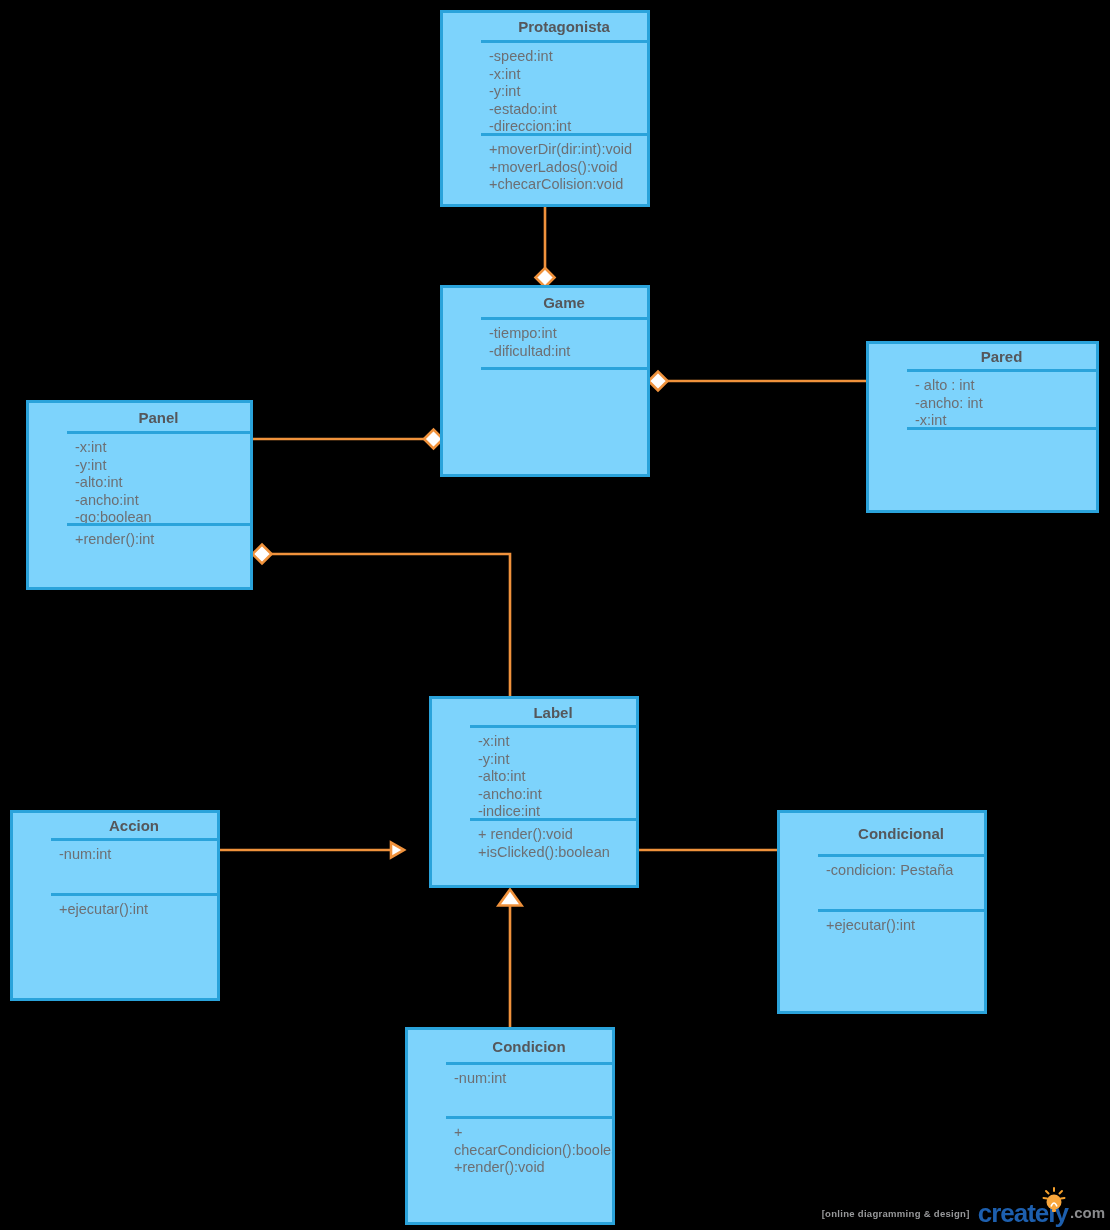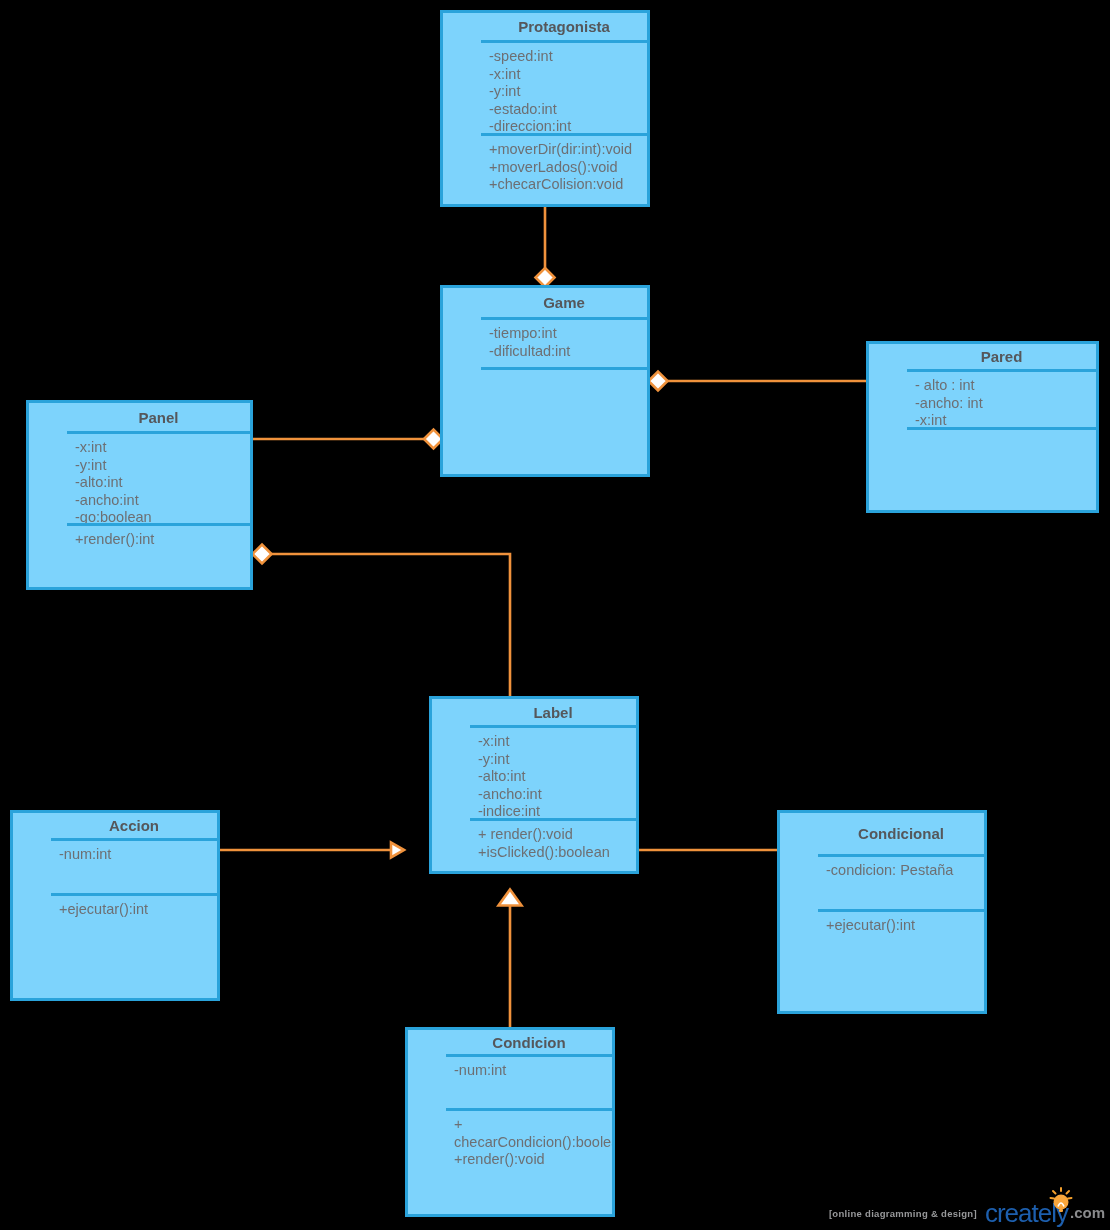--- a/index.html
+++ b/index.html
@@ -40,21 +40,21 @@
   #watermark{
     position:absolute;right:5px;bottom:6px;
     display:flex;align-items:flex-end;
   }
   .wm-tagline{
     font-size:9.5px;font-weight:bold;color:#98999b;
     letter-spacing:.3px;padding-bottom:5px;margin-right:8px;
   }
   .wm-brand{
     position:relative;
-    font-size:26px;font-weight:normal;color:#1d5fae;
+    font-size:26px;font-weight:bold;color:#1d5fae;
     line-height:22px;letter-spacing:-1px;margin-top:23px;
   }
   .wm-bulb{position:absolute;left:64px;top:-15px;}
   .wm-domain{
     font-size:15px;font-weight:bold;color:#8a8b8d;
     padding-bottom:3px;margin-left:2px;
   }
 </style>
 </head>
 <body>
@@ -141,21 +141,21 @@
 
   <div class="uml-class" style="left:405px;top:696px;width:210px;margin-left:24px;">
     <div class="uml-header" style="height:26px;">Label</div>
     <div class="uml-section" style="height:93px;">
         <div>-x:int</div>
         <div>-y:int</div>
         <div>-alto:int</div>
         <div>-ancho:int</div>
         <div>-indice:int</div>
       </div>
-    <div class="uml-section" style="height:53px;">
+    <div class="uml-section" style="height:67px;">
         <div>+ render():void</div>
         <div>+isClicked():boolean</div>
       </div>
   </div>
 
   <div class="uml-class" style="left:10px;top:810px;width:210px;">
     <div class="uml-header" style="height:25px;">Accion</div>
     <div class="uml-section" style="height:55px;">
         <div>-num:int</div>
       </div>
@@ -168,21 +168,21 @@
     <div class="uml-header" style="height:41px;">Condicional</div>
     <div class="uml-section" style="height:55px;">
         <div>-condicion: Pestaña</div>
       </div>
     <div class="uml-section" style="height:102px;">
         <div>+ejecutar():int</div>
       </div>
   </div>
 
   <div class="uml-class" style="left:405px;top:1027px;width:210px;">
-    <div class="uml-header" style="height:24px;">Condicion</div>
+    <div class="uml-header" style="height:32px;">Condicion</div>
     <div class="uml-section" style="height:54px;">
         <div>-num:int</div>
       </div>
     <div class="uml-section" style="height:106px;">
         <div>+ checarCondicion():boolean</div>
         <div>+render():void</div>
       </div>
   </div>
 
   <div id="watermark">

